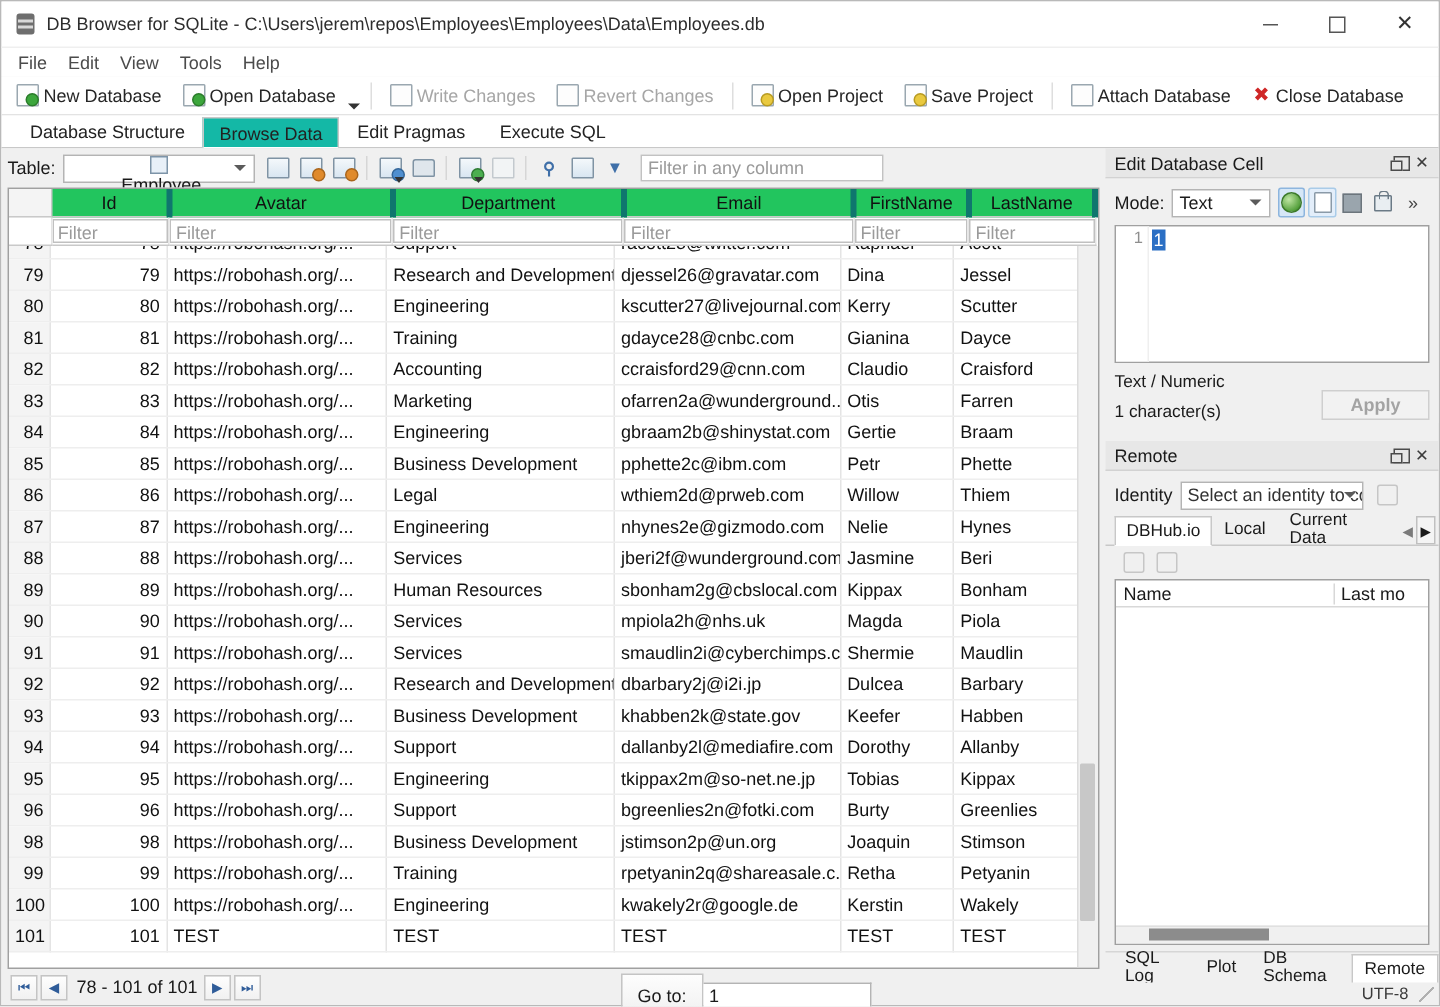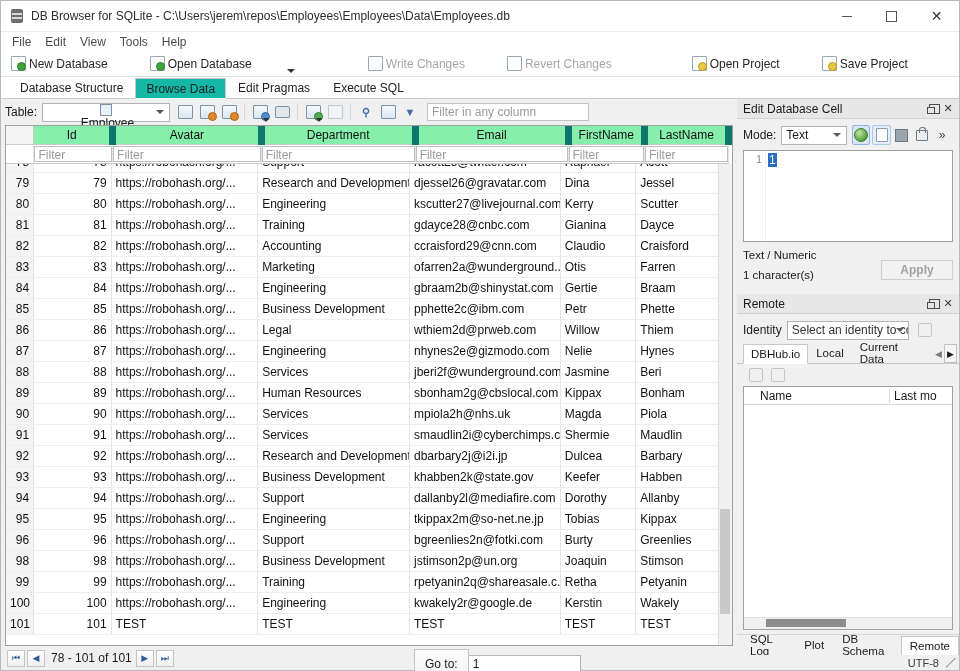--- a/index.html
+++ b/index.html
@@ -91,21 +91,20 @@
   }
 
   
   .toolbar {
     height: 25px;
     display: flex; align-items: center;
     background: #ffffff;
     border-bottom: 1px solid #e3e3e3;
     flex: 0 0 auto;
     padding-left: 3px;
-    gap: 28px;
   }
   .tb-btn {
     display: flex; align-items: center;
     height: 22px;
     padding: 0 7px;
     font-size: 12px;
     color: #262626;
     white-space: nowrap;
   }
   .tb-btn.disabled { color: #a6a6a6; }
@@ -271,22 +270,22 @@
     min-height: 0;
     display:flex; flex-direction:column;
   }
   table.grid {
     border-collapse: collapse;
     table-layout: fixed;
     width: 100%;
     font-size: 12px;
   }
   table.grid th {
-    background: #86efac;
-    border-right: 7px solid #0f766e;
+    background: #22c55e;
+    border-right: 4px solid #0f766e;
     border-bottom: 1px solid #c9c9c9;
     font-weight: normal;
     height: 18px;
     text-align: center;
     color: #111;
     padding: 0;
   }
   table.grid td {
     border-right: 1px solid #e4e4e4;
     border-bottom: 1px solid #eeeeee;
@@ -510,21 +509,21 @@
   .rt-btn{width:22px;height:18px;display:flex;align-items:center;justify-content:center;}
   .rt-ico{width:12px;height:12px;border:1px solid #c6c6c6;background:#f0f0f0;border-radius:2px;}
   .remote-list{
     flex:1 1 auto;margin:0 6px 4px 6px;border:1px solid #a0a0a0;background:#fff;
     display:flex;flex-direction:column;min-height:0;
   }
   .rl-head{
     height:17px;display:flex;align-items:center;border-bottom:1px solid #d8d8d8;
     font-size:12px;
   }
-  .rl-head .c1{flex:1 1 auto;padding-left:16px;border-right:1px solid #d8d8d8;}
+  .rl-head .c1{flex:1 1 auto;padding-left:5px;border-right:1px solid #d8d8d8;}
   .rl-head .c2{width:58px;padding-left:4px;overflow:hidden;white-space:nowrap;}
   .rl-body{flex:1 1 auto;position:relative;}
   .hscroll{
     height:11px;background:#f0f0f0;border-top:1px solid #e0e0e0;position:relative;
   }
   .hthumb{position:absolute;left:22px;top:1px;height:8px;width:80px;background:#8c8c8c;}
   .bottomtabs{
     height:20px;display:flex;align-items:flex-end;padding-left:4px;
     border-top:1px solid #d6d6d6;background:#f0f0f0;flex:0 0 auto;
   }

